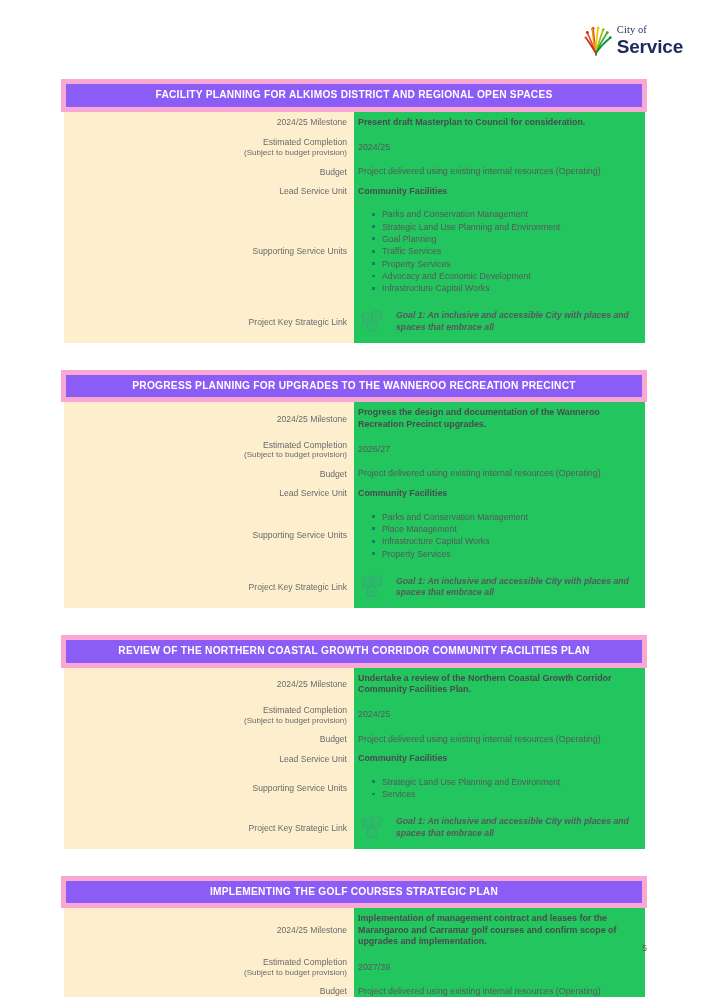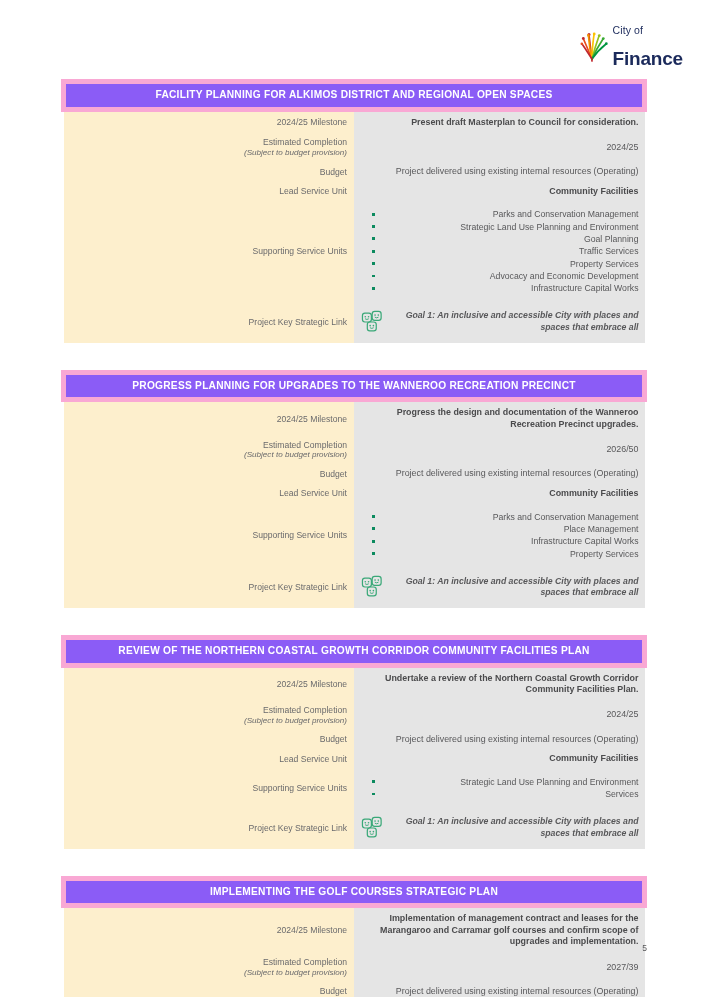--- a/index.html
+++ b/index.html
@@ -40,22 +40,22 @@
   .logo-words {
     display: flex;
     flex-direction: column;
     line-height: 1;
     padding-top: 3px;
   }
   .logo-cityof {
     font-size: 10.5px;
     color: #1b2a5b;
     letter-spacing: 0.1px;
-    font-family: Liberation Sans, sans-serif;
-    margin-bottom: 13px;
+    font-family: Liberation Serif, serif;
+    margin-bottom: 1px;
   }
   .logo-wanneroo {
     font-size: 19px;
     font-weight: bold;
     color: #1b2a5b;
     letter-spacing: -0.2px;
     font-family: "Liberation Sans", sans-serif;
   }
 
   
@@ -93,33 +93,31 @@
     font-size: 8.6px;
     text-align: right;
     vertical-align: middle;
     padding: 4px 7px 4px 4px;
     border: none;
     line-height: 1.25;
     margin-left: 15px;
   }
   .lbl .sub {
     display: block;
-    font-style: italic;
     font-size: 8.1px;
   }
 
   .val {
-    background: #e5e5e5;
+    background: #22c55e;
     vertical-align: middle;
     padding: 4px 6px 4px 4px;
     border: none;
     font-size: 8.9px;
     color: #58585a;
     line-height: 1.3;
-    text-align: right;
   }
   .val.bold { font-weight: bold; color: #4b4b4d; }
 
   .val.milestone { padding-top: 5px; padding-bottom: 5px; }
 
   
   ul.units {
     margin: 3px 0 3px 0;
     padding: 0 0 0 14px;
     list-style: none;
@@ -203,21 +201,21 @@
         </g>
       <g fill="#009640">
           <circle cx="26.3" cy="15.7" r="1.4"></circle>
         </g>
       <g fill="#e94e1b">
           <circle cx="1.8" cy="15.7" r="1.3"></circle>
         </g>
     </svg>
     <div class="logo-words">
       <span class="logo-cityof">City of</span>
-      <span class="logo-wanneroo">Finance</span>
+      <span class="logo-wanneroo">Service</span>
     </div>
   </div>
 
   <div class="tables">
 
     <table class="proj-table">
       <tbody>
           <tr class="tbl-header">
         <td colspan="2">FACILITY PLANNING FOR ALKIMOS DISTRICT AND REGIONAL OPEN SPACES</td>
       </tr>
@@ -292,21 +290,21 @@
       </tr>
       <tr>
         <td class="lbl">2024/25 Milestone</td>
         <td class="val bold milestone">Progress the design and documentation of the Wanneroo Recreation Precinct upgrades.</td>
       </tr>
       <tr>
         <td class="lbl">
           <span>Estimated Completion</span>
           <span class="sub">(Subject to budget provision)</span>
         </td>
-        <td class="val">2026/50</td>
+        <td class="val">2026/27</td>
       </tr>
       <tr>
         <td class="lbl">Budget</td>
         <td class="val">Project delivered using existing internal resources (Operating)</td>
       </tr>
       <tr>
         <td class="lbl">Lead Service Unit</td>
         <td class="val bold">Community Facilities</td>
       </tr>
       <tr>

